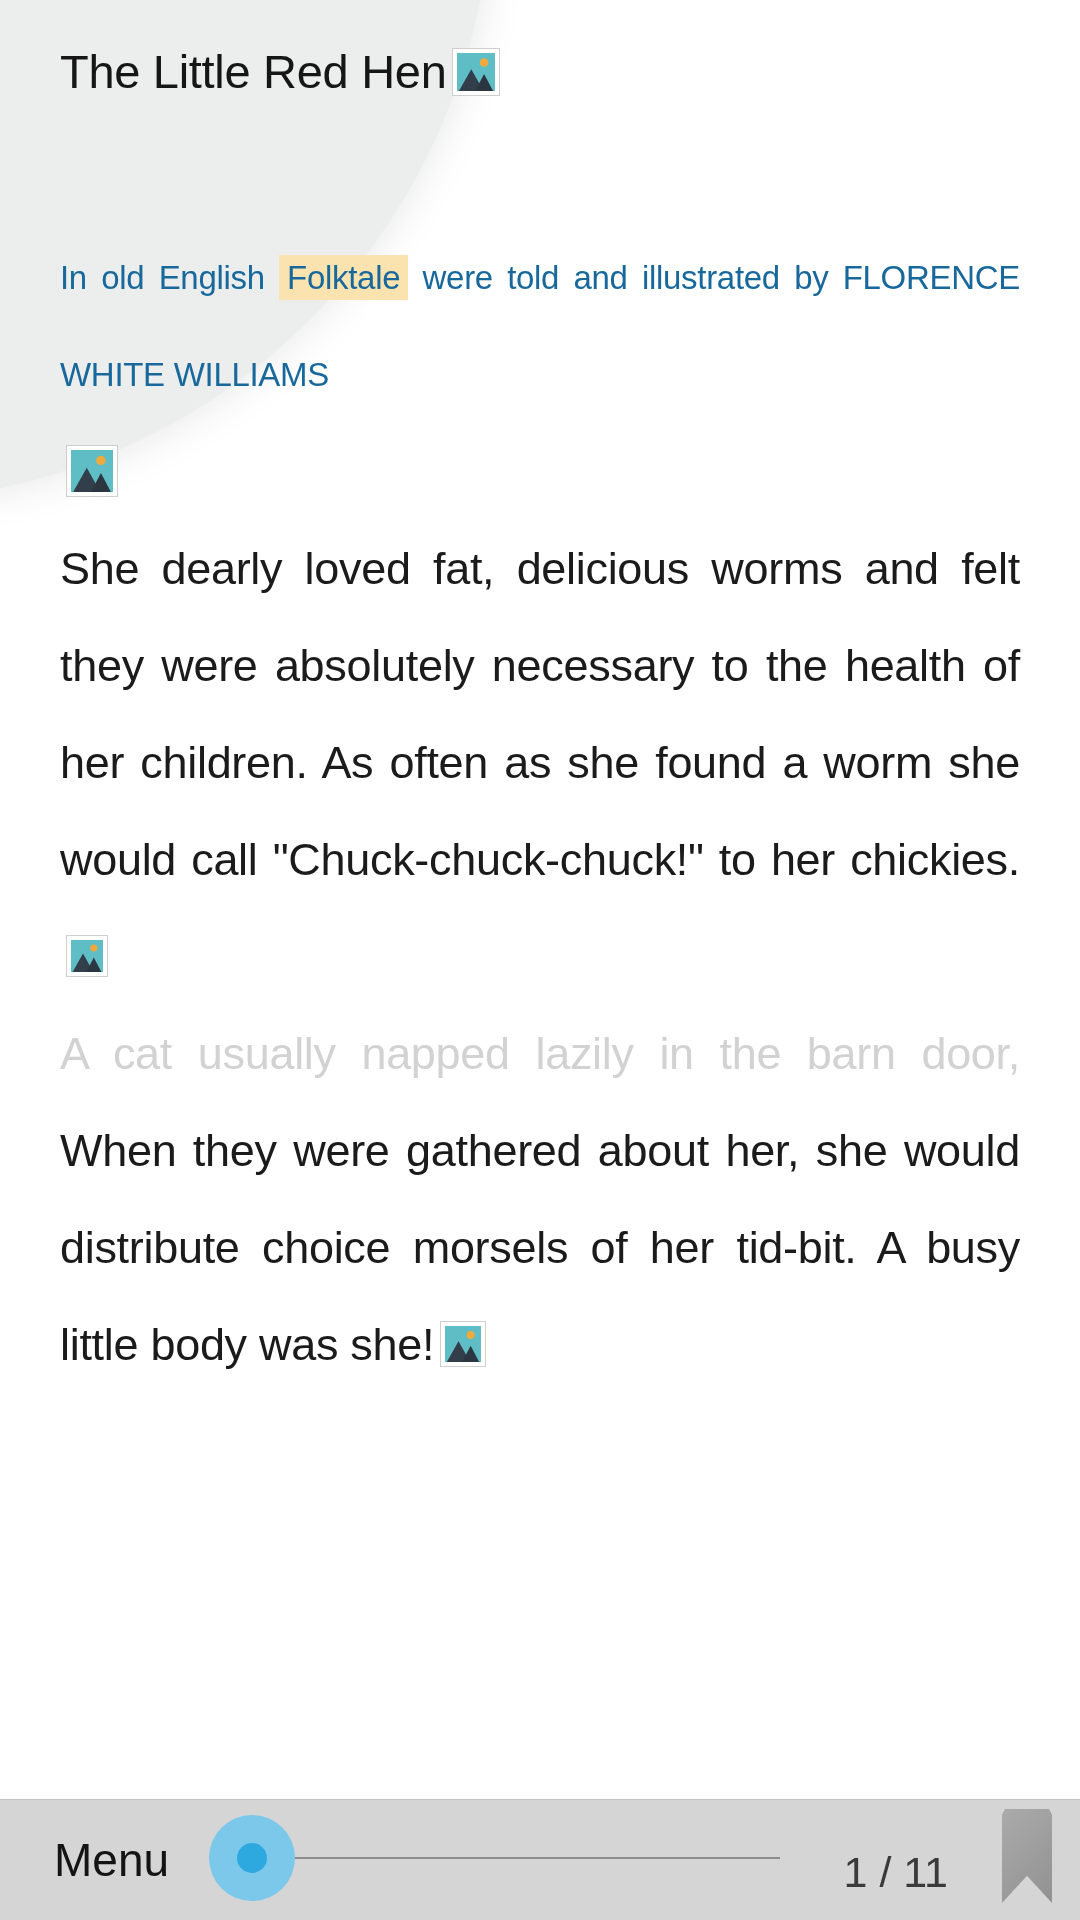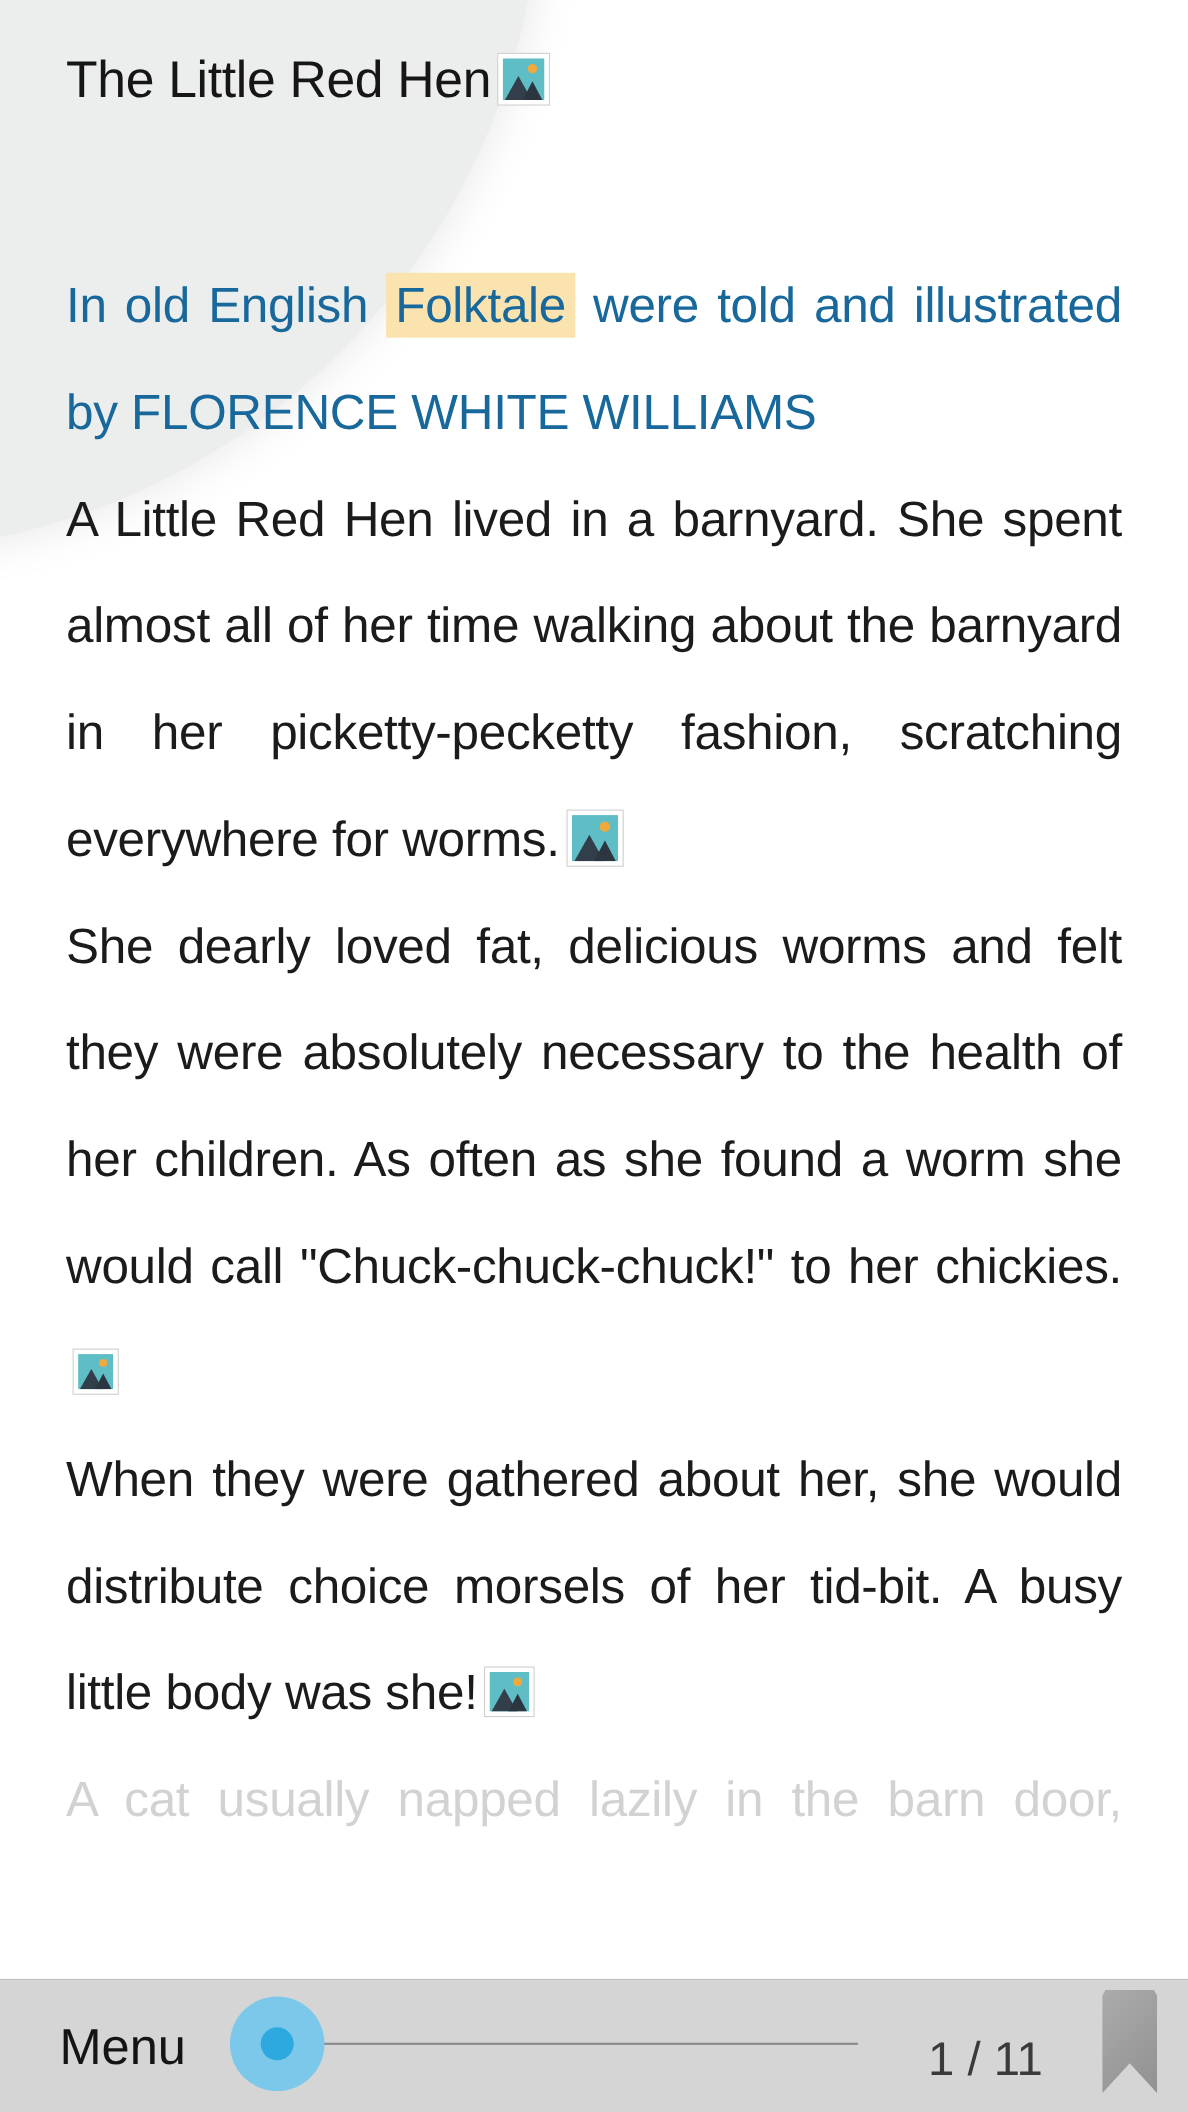--- a/index.html
+++ b/index.html
@@ -33,21 +33,21 @@
     margin:0;
     font-size:47px;
     font-weight:400;
     line-height:64px;
     letter-spacing:-0.3px;
     color:#161616;
     white-space:nowrap;
   }
   .byline{
     margin:125px 0 0 0;
-    font-size:45px;
+    font-size:33px;
     line-height:97px;
     letter-spacing:-0.3px;
     color:#18689c;
     text-align:justify;
   }
   .byline .hl{
     background:#fbe3b0;
     color:#18689c;
     padding:4px 8px;
   }
@@ -150,42 +150,42 @@
   <div class="content">
     <h1 class="title"><span>The Little Red Hen</span><span class="img-icon icon-48"><svg viewBox="0 0 40 40" aria-hidden="true">
             <rect width="40" height="40" fill="#5fbdc6"></rect>
             <circle cx="28.5" cy="10" r="4.5" fill="#f2a93b"></circle>
             <path d="M2 40 L15 17 L28 40 Z" fill="#333e4b"></path>
             <path d="M19 40 L28.5 22 L38 40 Z" fill="#2c3640"></path>
           </svg></span></h1>
 
     <p class="byline"><span>In old English </span><mark class="hl">Folktale</mark><span> were told and illustrated by FLORENCE WHITE WILLIAMS</span></p>
 
-    <p class="para"><span>A Little Red Hen lived in a barnyard. She spent almost all of her time walking about the barnyard in her picketty-pecketty fashion, scratching everywhere for worms.</span><span class="img-icon icon-50"><svg viewBox="0 0 40 40" aria-hidden="true">
+    <p class="para"><span class="img-icon icon-50"><svg viewBox="0 0 40 40" aria-hidden="true">
             <rect width="40" height="40" fill="#5fbdc6"></rect>
             <circle cx="28.5" cy="10" r="4.5" fill="#f2a93b"></circle>
             <path d="M2 40 L15 17 L28 40 Z" fill="#333e4b"></path>
             <path d="M19 40 L28.5 22 L38 40 Z" fill="#2c3640"></path>
           </svg></span></p>
 
     <p class="para"><span>She dearly loved fat, delicious worms and felt they were absolutely necessary to the health of her children. As often as she found a worm she would call "Chuck-chuck-chuck!" to her chickies.</span><span class="img-icon icon-44"><svg viewBox="0 0 40 40" aria-hidden="true">
             <rect width="40" height="40" fill="#5fbdc6"></rect>
             <circle cx="28.5" cy="10" r="4.5" fill="#f2a93b"></circle>
             <path d="M2 40 L15 17 L28 40 Z" fill="#333e4b"></path>
             <path d="M19 40 L28.5 22 L38 40 Z" fill="#2c3640"></path>
           </svg></span></p>
 
+    <p class="para clipped">A cat usually napped lazily in the barn door,</p>
+
     <p class="para"><span>When they were gathered about her, she would distribute choice morsels of her tid-bit. A busy little body was she!</span><span class="img-icon icon-46"><svg viewBox="0 0 40 40" aria-hidden="true">
             <rect width="40" height="40" fill="#5fbdc6"></rect>
             <circle cx="28.5" cy="10" r="4.5" fill="#f2a93b"></circle>
             <path d="M2 40 L15 17 L28 40 Z" fill="#333e4b"></path>
             <path d="M19 40 L28.5 22 L38 40 Z" fill="#2c3640"></path>
           </svg></span></p>
-
-    <p class="para clipped">A cat usually napped lazily in the barn door,</p>
   </div>
 
   <div class="bottom-bar">
     <div class="menu-btn">Menu</div>
 
     <div class="slider">
       <div class="track"></div>
       <div class="handle">
         <div class="handle-dot"></div>
       </div>

